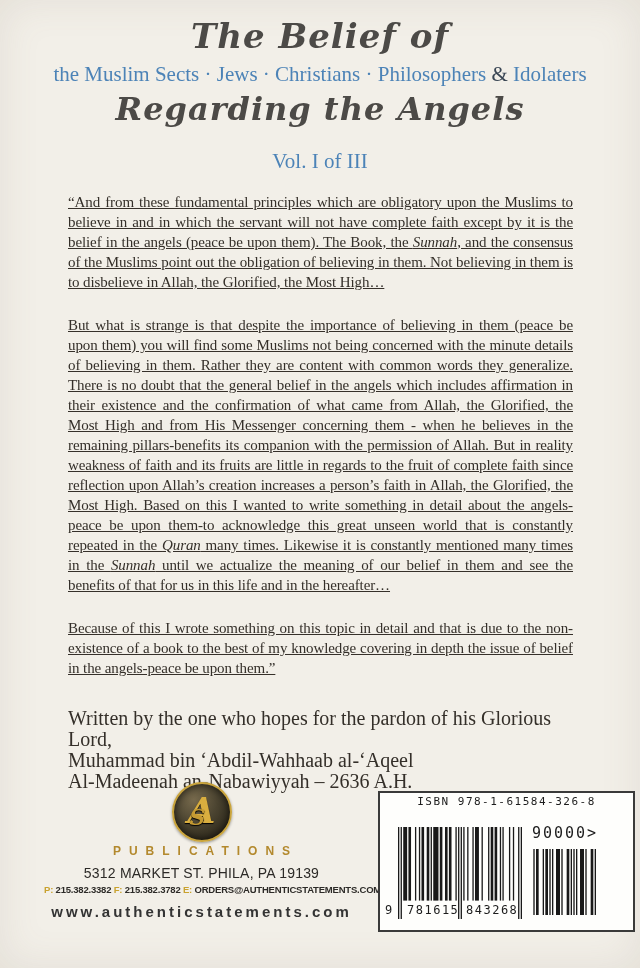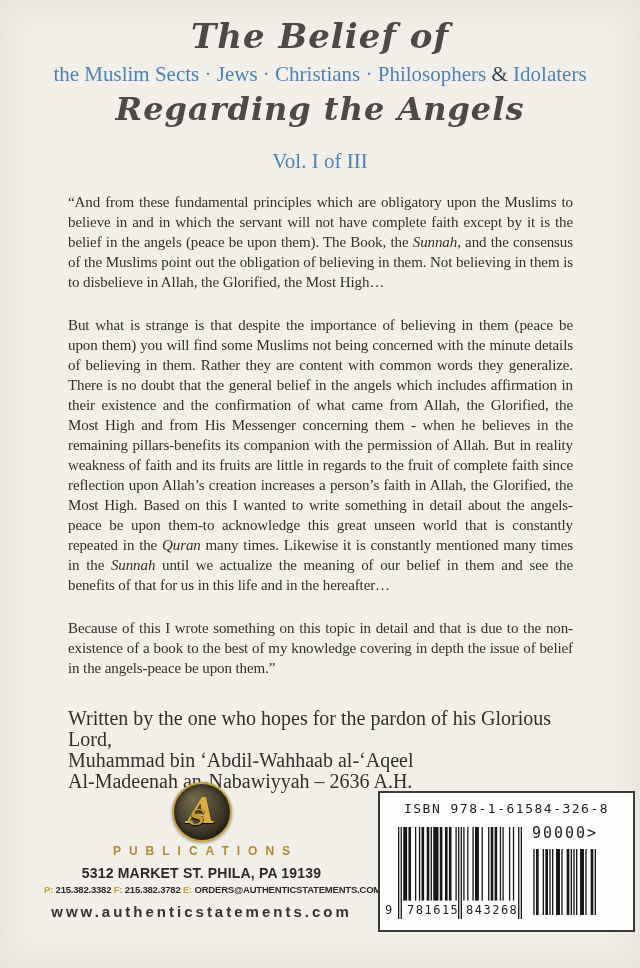--- a/index.html
+++ b/index.html
@@ -27,21 +27,21 @@
     font-size:21px; line-height:26px;
     color:#4c83b7;
   }
   .subtitle .amp{ color:#3a4654; }
   .volume{
     margin-top:20px;
     font-size:21px; color:#4c83b7;
   }
   
   .body-text{
-    width:505px; margin:18px auto 12px 68px;
+    width:505px; margin:18px auto 12px 68px;text-decoration:underline;
   }
   .body-text p{
     margin:0 0 23px 0;
     font-size:15px; line-height:20px;
     text-align:justify;
     letter-spacing:-0.1px;
     color:#342f29;
   }
   .body-text p:last-child{ margin-bottom:30px; }
   .author{
@@ -83,21 +83,21 @@
   }
   .pub-tag{
     margin-top:2px;
     font-family:"Liberation Sans", sans-serif;
     font-size:12px; letter-spacing:8px; text-indent:8px;
     color:#b3892d; font-weight:bold;
     white-space:nowrap;
   }
   .pub-address{
     margin-top:7px;
-    font-family:"Liberation Sans", sans-serif; font-weight:bold;
+    font-family:"Liberation Sans", sans-serif; font-weight:normal;
     font-size:14px; color:#2c2a27; letter-spacing:.2px;
     white-space:nowrap;
   }
   .pub-contact{
     margin-top:3px;
     font-family:"Liberation Sans", sans-serif; font-weight:bold;
     font-size:9.5px; color:#2c2a27; letter-spacing:-0.2px;
     white-space:nowrap;
   }
   .pub-contact .clabel{ color:#c9a22e; }
@@ -109,24 +109,24 @@
   }
   
   .barcode-box{
     position:absolute; left:378px; top:791px;
     width:257px; height:141px;
     background:#fefefc;
     border:2px solid #3a3a3a;
     box-sizing:border-box;
   }
   .bc-isbn{
-    position:absolute; top:8px; left:0; width:100%;
+    position:absolute; top:2px; left:0; width:100%;
     text-align:center;
     font-family:"DejaVu Sans Mono", monospace;
-    font-size:13px; letter-spacing:1.5px; color:#1c1c1c;
+    font-size:11px; letter-spacing:1.5px; color:#1c1c1c;
     white-space:nowrap;
   }
   .bc-price{
     position:absolute; top:31px; left:148px; width:74px;
     text-align:center;
     font-family:"DejaVu Sans Mono", monospace;
     font-size:15px; letter-spacing:2px; color:#1c1c1c;
     white-space:nowrap;
   }
   #ean13{ position:absolute; left:18px; top:34px; width:124px; height:92px; fill:#191919; }

